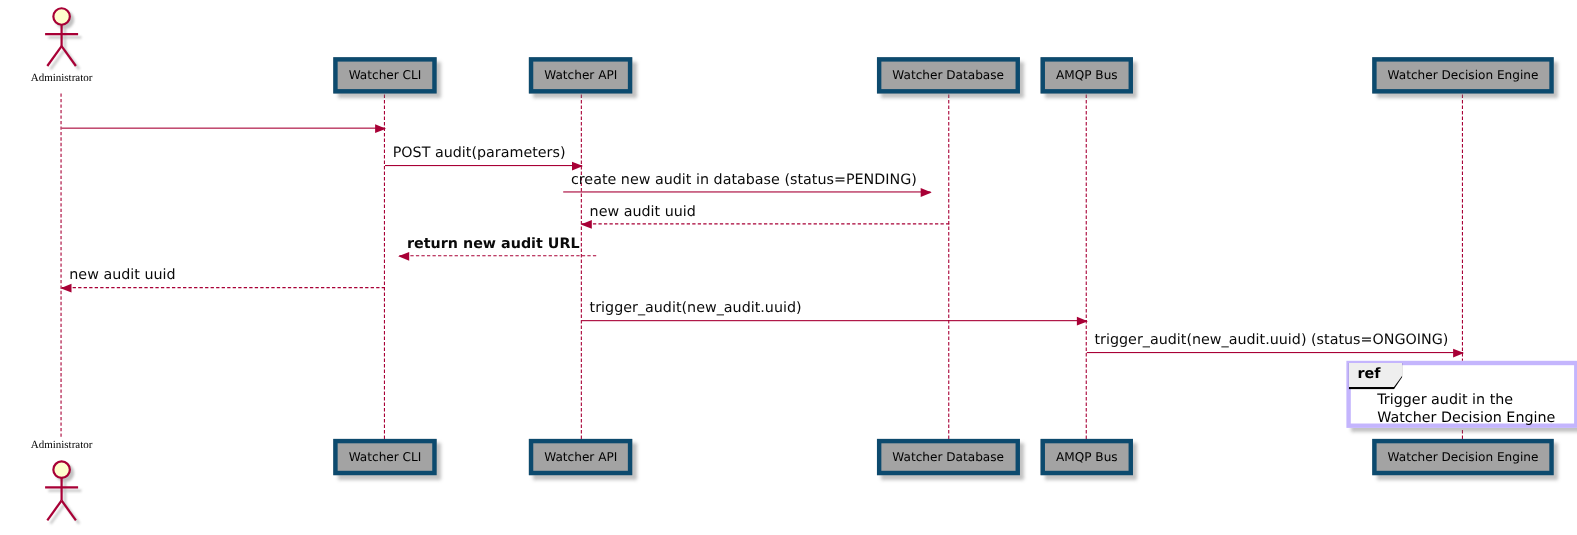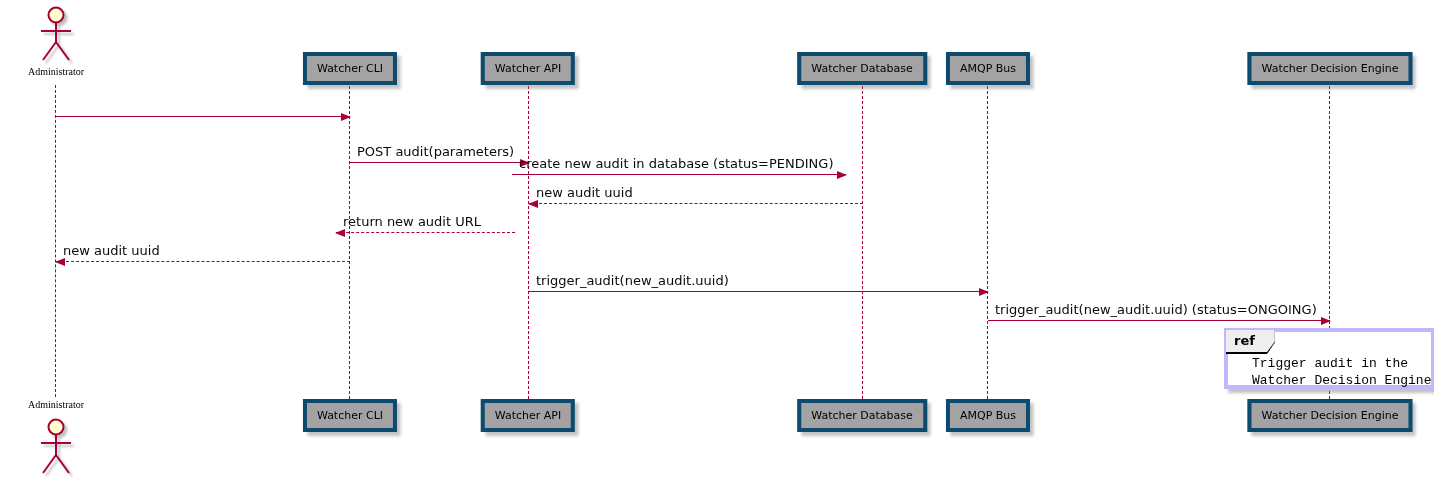--- a/index.html
+++ b/index.html
@@ -35,21 +35,21 @@
   
   .ref{
     position:absolute;left:1224px;top:328px;width:203px;height:53px;
     background:#ffffff;border:4px solid #c4b5fd;z-index:3;
     box-shadow:4px 4px 3px rgba(120,120,120,0.45);
   }
   .ref-tag{position:absolute;top:-2px;left:-2px;background:#000;
     clip-path:polygon(0 0,100% 0,100% 52%,84% 100%,0 100%);padding:0 0 2px 0;}
   .ref-tag-inner{background:#EEEEEE;clip-path:polygon(0 0,100% 0,100% 52%,84% 100%,0 100%);
     font-weight:bold;font-size:13px;line-height:17px;padding:2px 20px 3px 8px;}
-  .ref-body{position:absolute;left:24px;top:23px;font-size:13px;line-height:17px;white-space:nowrap;font-family:Liberation Mono, monospace;}
+  .ref-body{position:absolute;left:24px;top:23px;font-size:13px;line-height:17px;white-space:nowrap;}
 </style>
 </head>
 <body>
 
 <div class="canvas">
 
   <div class="lifeline" style="left:55px;top:85px;height:312px;"></div>
   <div class="lifeline" style="left:349px;top:81px;height:318px;"></div>
   <div class="lifeline" style="left:528px;top:81px;height:318px;"></div>
   <div class="lifeline" style="left:862px;top:81px;height:318px;"></div>
@@ -88,39 +88,39 @@
   <div class="pbox" style="left:528px;top:399px;">Watcher API</div>
   <div class="pbox" style="left:862px;top:399px;">Watcher Database</div>
   <div class="pbox" style="left:988px;top:399px;">AMQP Bus</div>
   <div class="pbox" style="left:1330px;top:399px;">Watcher Decision Engine</div>
 
   <div class="msg right" style="left:56px;top:96px;width:294px;">
     <div class="line"></div>
     <div class="head"></div>
   </div>
 
-  <div class="msg right" style="left:350px;top:142px;width:179px;">
+  <div class="msg right" style="left:350px;top:130px;width:179px;">
     <span class="lbl">POST audit(parameters)</span>
     <div class="line"></div>
     <div class="head"></div>
   </div>
 
   <div class="msg right" style="left:512px;top:154px;width:334px;">
     <span class="lbl">create new audit in database (status=PENDING)</span>
     <div class="line"></div>
     <div class="head"></div>
   </div>
 
   <div class="msg left dashed" style="left:529px;top:183px;width:334px;">
     <span class="lbl">new audit uuid</span>
     <div class="line"></div>
     <div class="head"></div>
   </div>
 
-  <div class="msg left dashed" style="left:336px;top:212px;width:179px;">
+  <div class="msg left dashed" style="left:363px;top:212px;width:179px;font-weight:bold;">
     <span class="lbl">return new audit URL</span>
     <div class="line"></div>
     <div class="head"></div>
   </div>
 
   <div class="msg left dashed" style="left:56px;top:241px;width:294px;">
     <span class="lbl">new audit uuid</span>
     <div class="line"></div>
     <div class="head"></div>
   </div>

